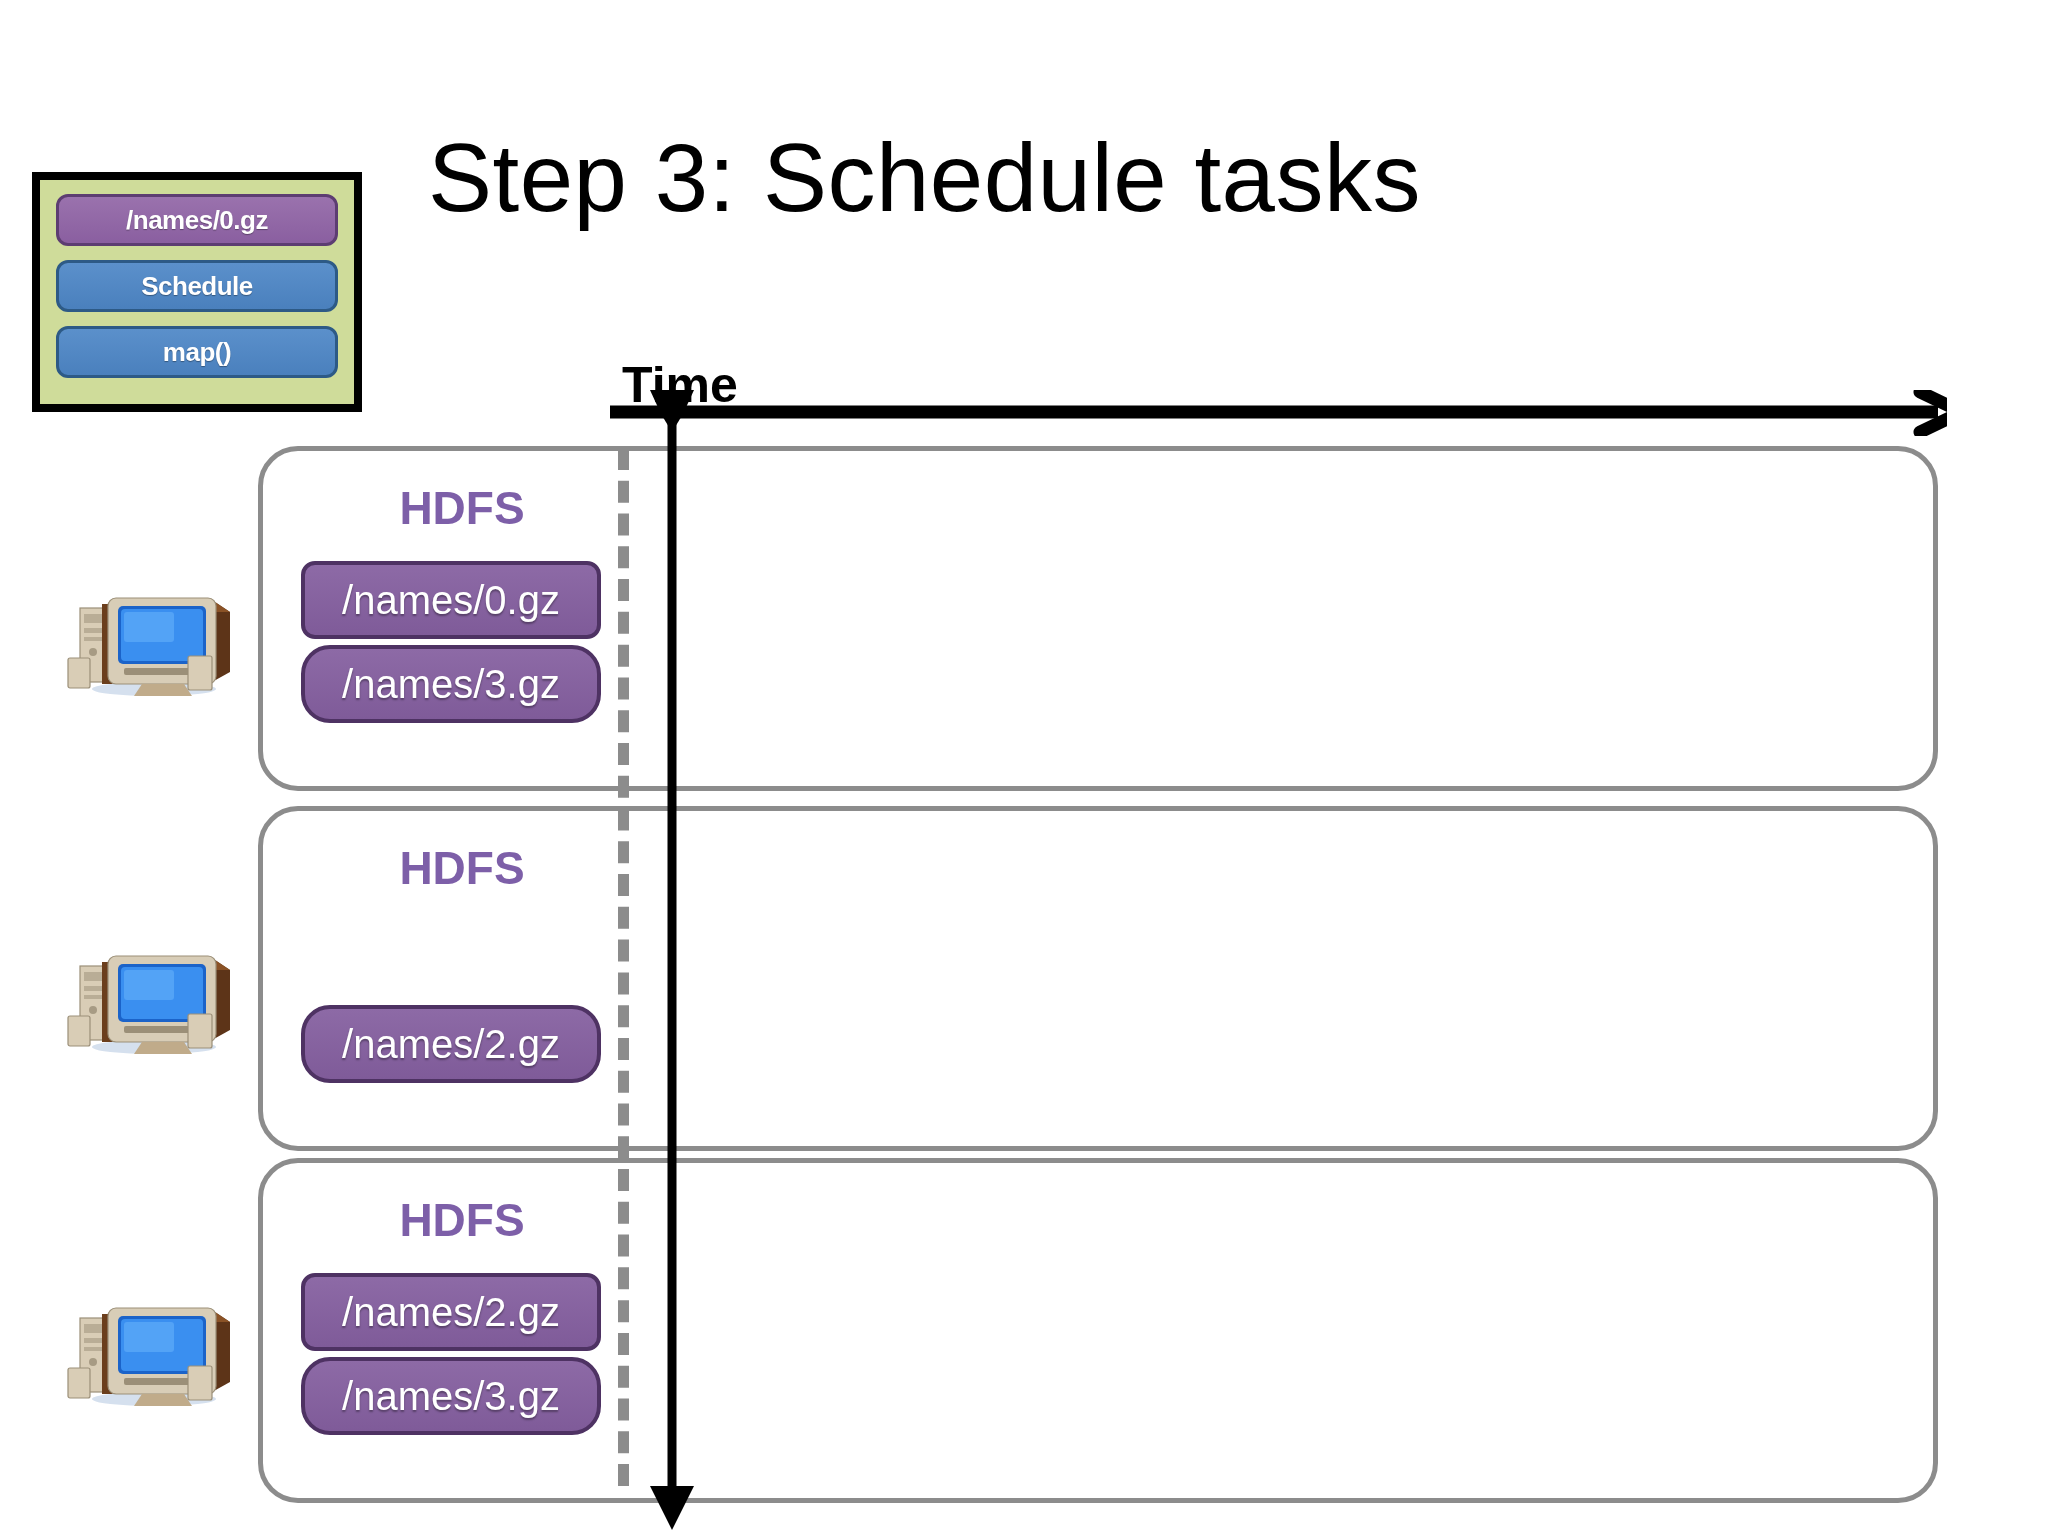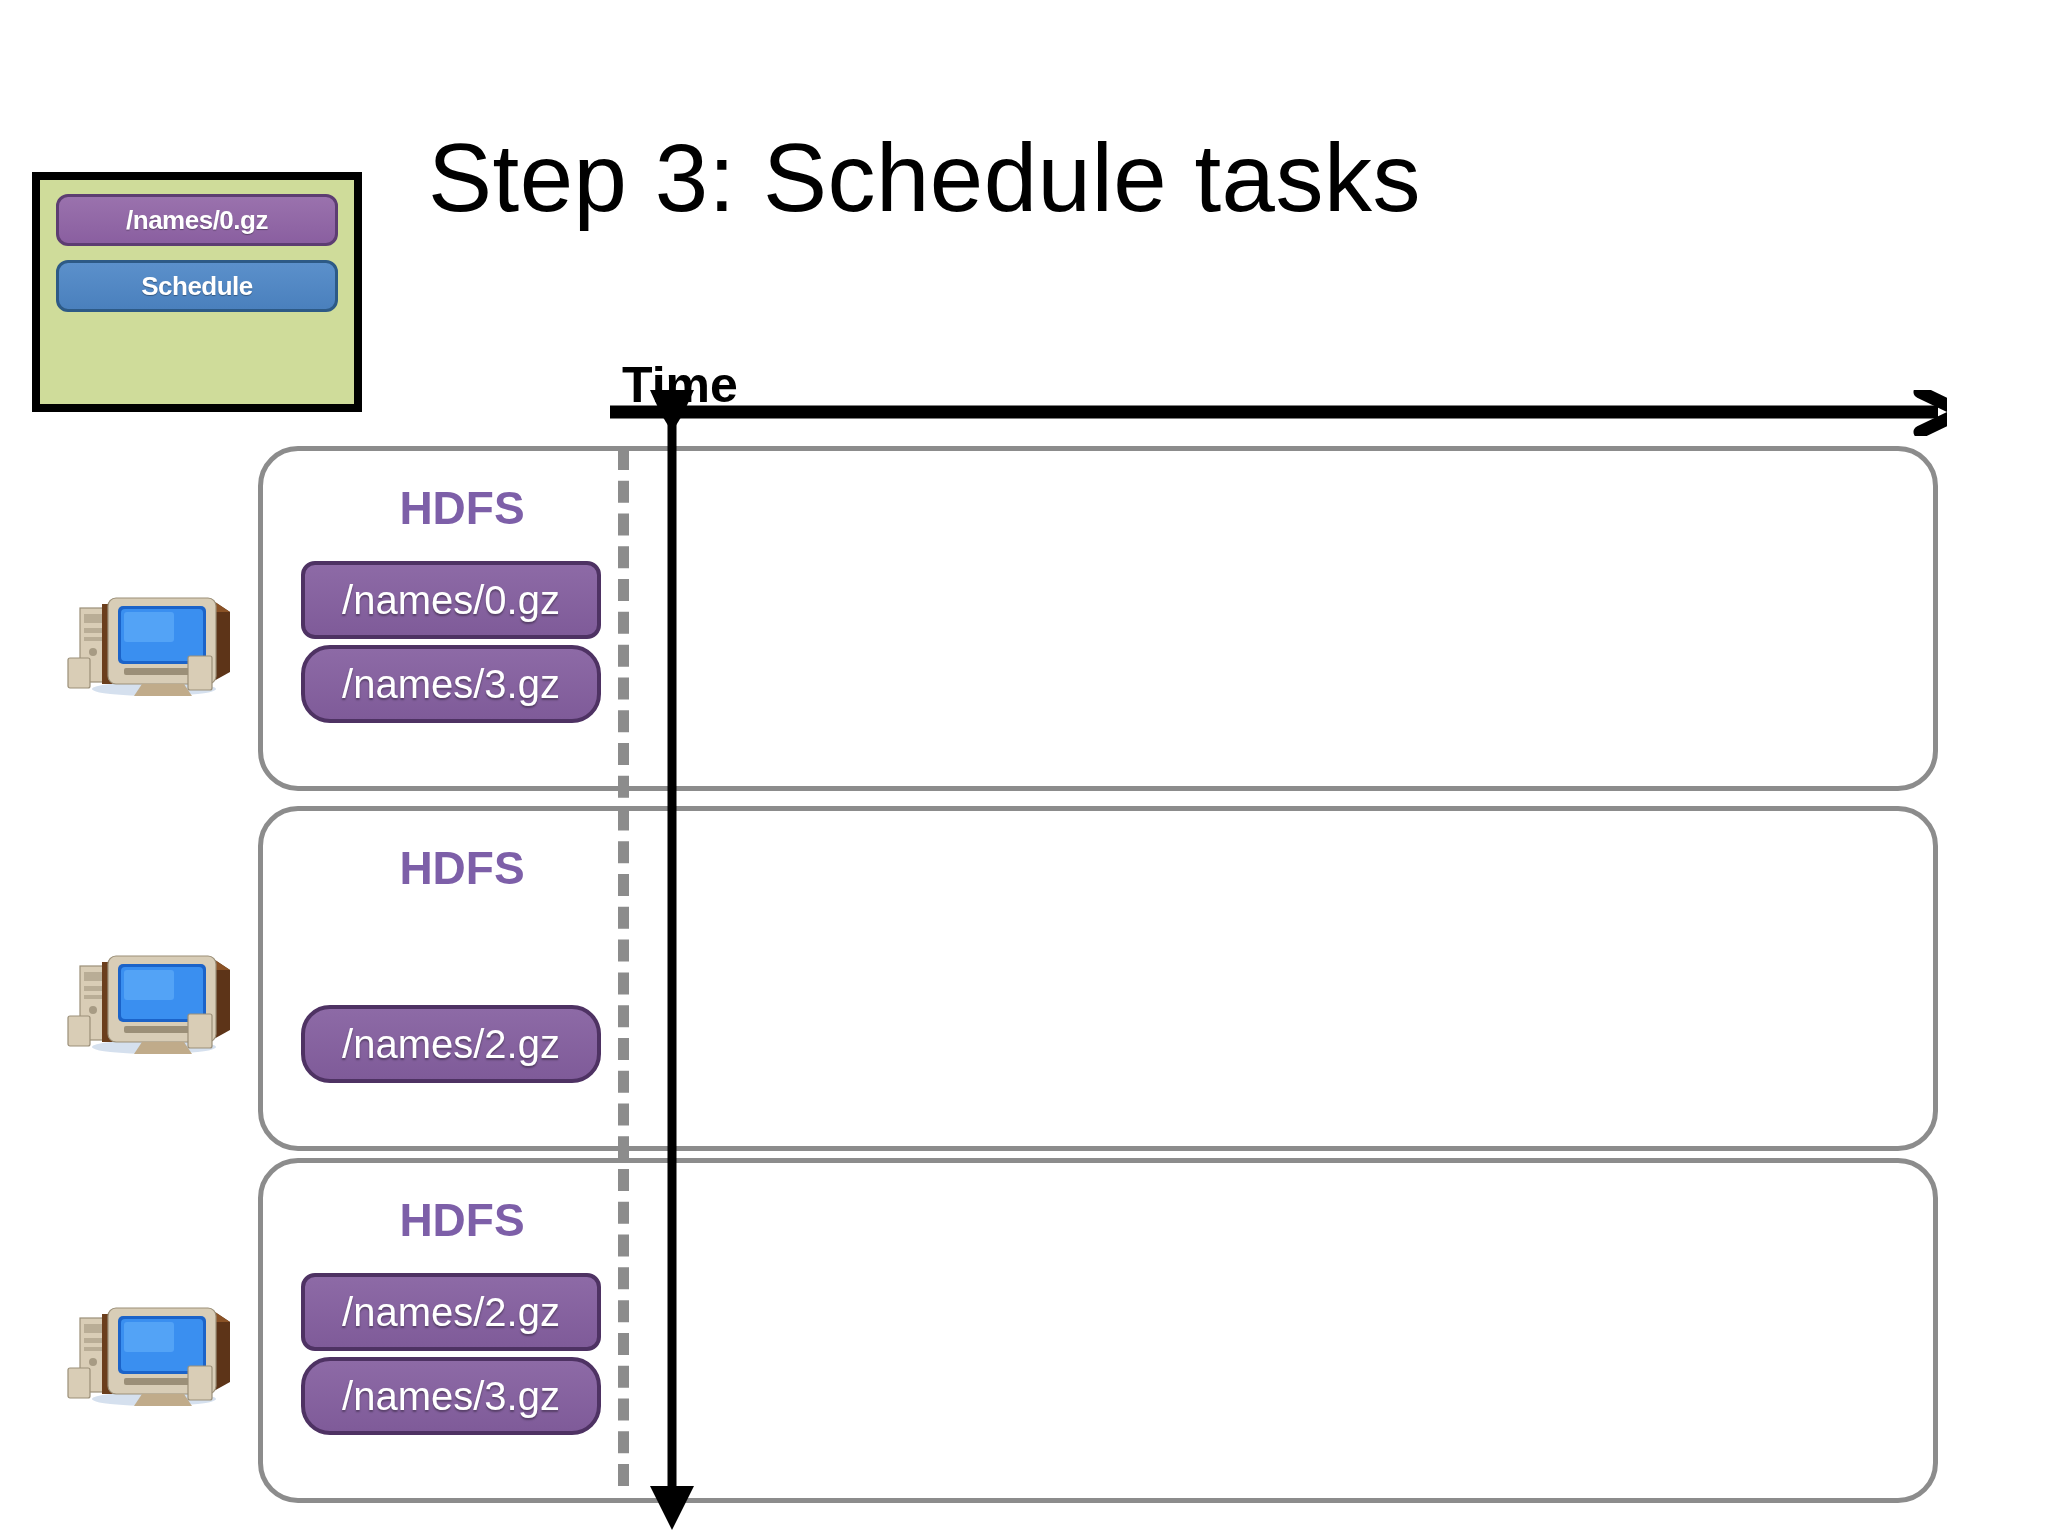--- a/index.html
+++ b/index.html
@@ -164,20 +164,23 @@
 <body>
 
 <div id="slide">
 
   <div id="legend">
     <div class="legend-chip chip-purple">
       <span>/names/0.gz</span>
     </div>
     <div class="legend-chip chip-blue">
       <span>Schedule</span>
+    </div>
+    <div class="legend-chip chip-blue">
+      <span>map()</span>
     </div>
   </div>
 
   <div id="slide-title">Step 3: Schedule tasks</div>
 
   <div class="node-box" id="node-0">
     <div class="hdfs-label">HDFS</div>
     <div class="file-chip slot-0">
       <span>/names/0.gz</span>
     </div>

